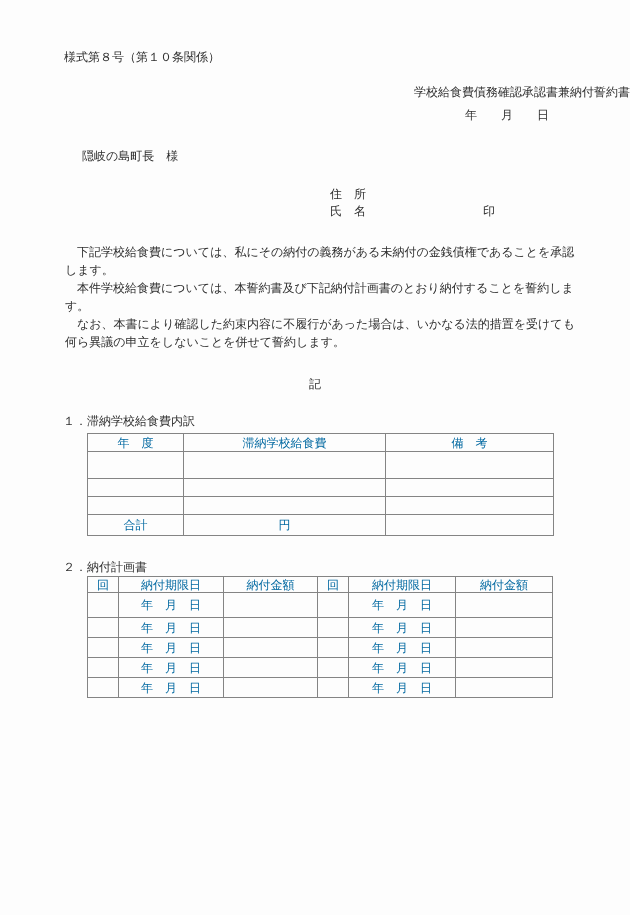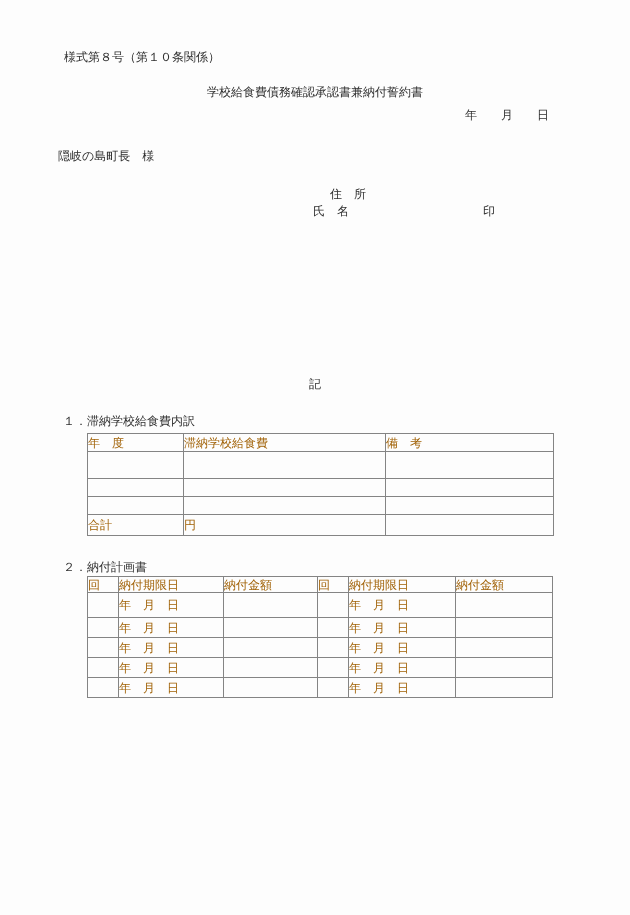--- a/index.html
+++ b/index.html
@@ -3,38 +3,38 @@
 <meta charset="utf-8">
 <style>
   html,body{margin:0;padding:0;background:#fdfdfd;}
   .page{
     position:relative;width:630px;height:915px;background:#fdfdfd;
     font-family:Liberation Sans, sans-serif;
     font-size:12px;line-height:18px;color:#2f2f2f;overflow:hidden;
   }
   .abs{position:absolute;}
   .form-number{left:64px;top:48px;}
-  .doc-title{left:0;right:0;top:83px;text-align:center;}
+  .doc-title{left:0;right:0;top:83px;text-align:right;}
   .date-line{right:81px;top:106px;text-align:right;}
-  .recipient{left:58px;top:147px;}
+  .recipient{left:82px;top:147px;}
   .address-label{left:330px;top:185px;}
-  .name-label{left:313px;top:202px;}
+  .name-label{left:330px;top:202px;}
   .seal-label{left:483px;top:202px;}
   .body-text{left:65px;top:243px;}
   .body-text div{white-space:nowrap;height:18px;}
   .ki-marker{left:0;right:0;top:375px;text-align:center;}
   .sec1-heading{left:63px;top:412px;}
   .sec2-heading{left:63px;top:558px;}
   .t1{left:87px;top:433px;}
   .t2{left:87px;top:576px;}
   table.doc-table{border-collapse:collapse;table-layout:fixed;border:1px solid #6b6b6b;}
   table.doc-table th,table.doc-table td{
     border:1px solid #848484;padding:0;margin:0;
-    font-weight:normal;text-align:left;vertical-align:middle;
-    font-size:12px;line-height:14px;color:#a16207;overflow:hidden;
+    font-weight:normal;text-align:center;vertical-align:middle;
+    font-size:12px;line-height:14px;color:#0369a1;overflow:hidden;
   }
   tr.rh16{height:16px;}
   tr.rh18{height:18px;}
   tr.rh20{height:20px;}
   tr.rh21{height:21px;}
   tr.rh25{height:25px;}
   tr.rh27{height:27px;}
   td.yen{text-align:right;padding-right:36px;}
 </style>
 </head>
@@ -47,20 +47,28 @@
   <div class="abs doc-title">学校給食費債務確認承認書兼納付誓約書</div>
 
   <div class="abs date-line">年　　月　　日</div>
 
   <div class="abs recipient">隠岐の島町長　様</div>
 
   <div class="abs address-label">住　所</div>
   <div class="abs name-label">氏　名</div>
   <div class="abs seal-label">印</div>
 
+  <div class="abs body-text">
+    <div>　下記学校給食費については、私にその納付の義務がある未納付の金銭債権であることを承認</div>
+    <div>します。</div>
+    <div>　本件学校給食費については、本誓約書及び下記納付計画書のとおり納付することを誓約しま</div>
+    <div>す。</div>
+    <div>　なお、本書により確認した約束内容に不履行があった場合は、いかなる法的措置を受けても</div>
+    <div>何ら異議の申立をしないことを併せて誓約します。</div>
+  </div>
 
   <div class="abs ki-marker">記</div>
 
   <div class="abs sec1-heading">１．滞納学校給食費内訳</div>
 
   <table class="abs doc-table t1">
     <colgroup>
       <col style="width:96px">
         <col style="width:202px">
         <col style="width:168px">

